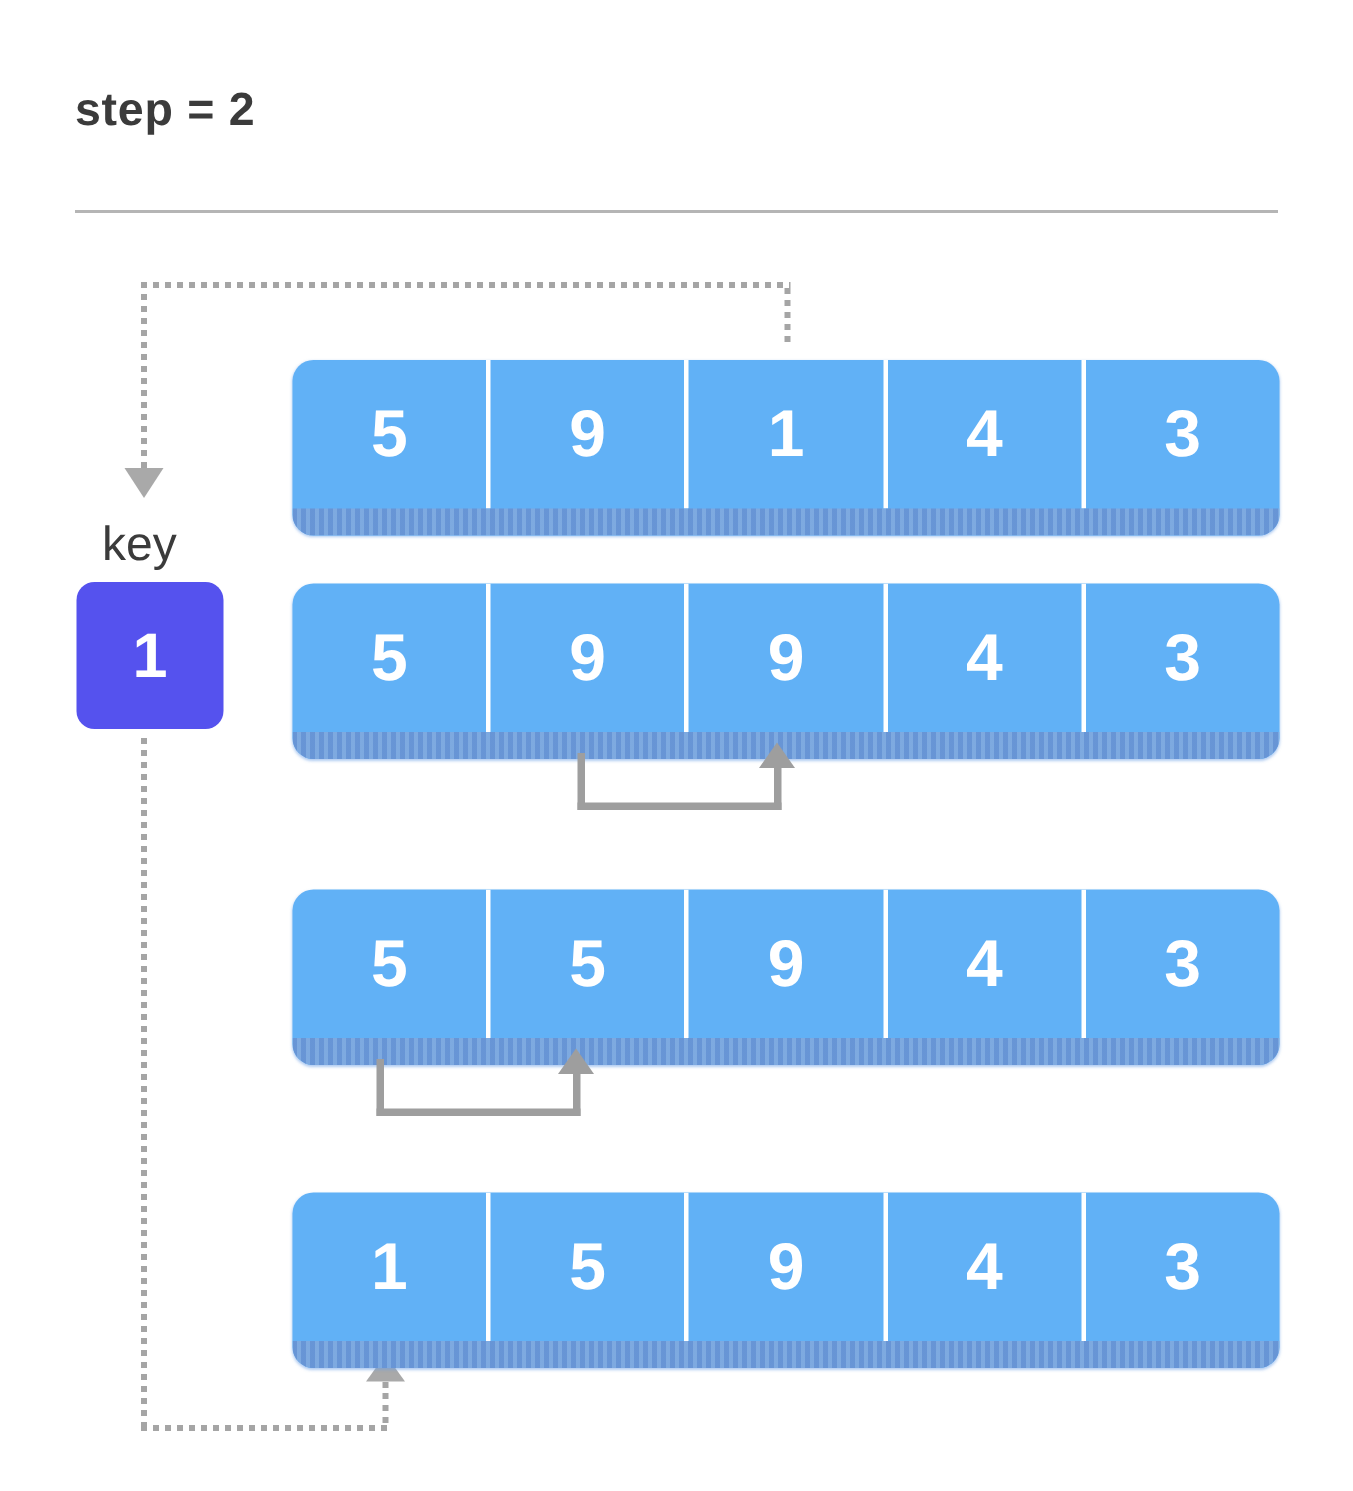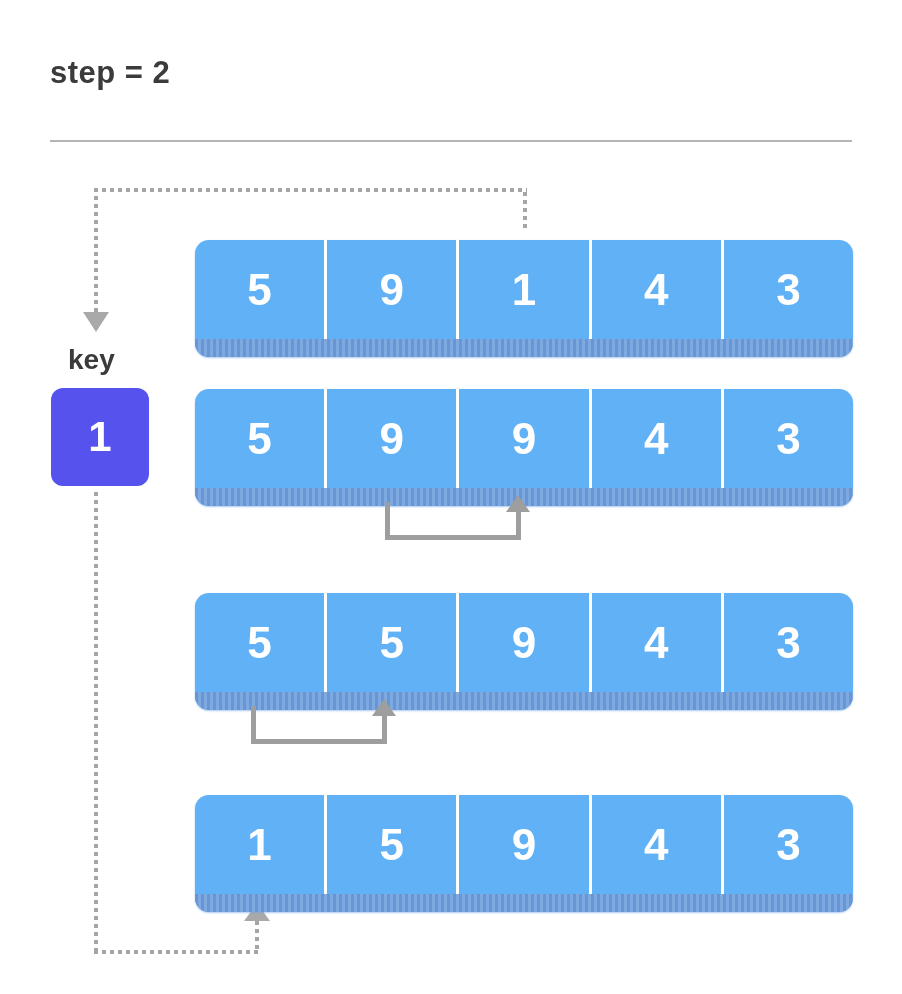--- a/index.html
+++ b/index.html
@@ -39,21 +39,21 @@
   .strip {
     position: absolute; left: 0; bottom: 0; width: 100%; height: 18px;
     background: var(--cell-strip, #6fa0dd);
     background-image: repeating-linear-gradient(90deg,
       rgba(70,100,180,0.18) 0 3px, rgba(255,255,255,0.10) 3px 6px);
   }
 
   
   .key-label {
     position: absolute; left: 68px; top: 344px;
-    font-size: 28px; font-weight: bold; color: var(--text-dark, #3b3b3b);
+    font-size: 32px; font-weight: normal; color: var(--text-dark, #3b3b3b);
   }
   .key-box {
     position: absolute; left: 51px; top: 388px; width: 98px; height: 98px;
     background: var(--key-purple, #5552ee); border-radius: 12px;
     display: flex; align-items: center; justify-content: center;
     color: #ffffff; font-size: 42px; font-weight: bold;
   }
 
   
   .dot-h { position: absolute; height: 4px;

